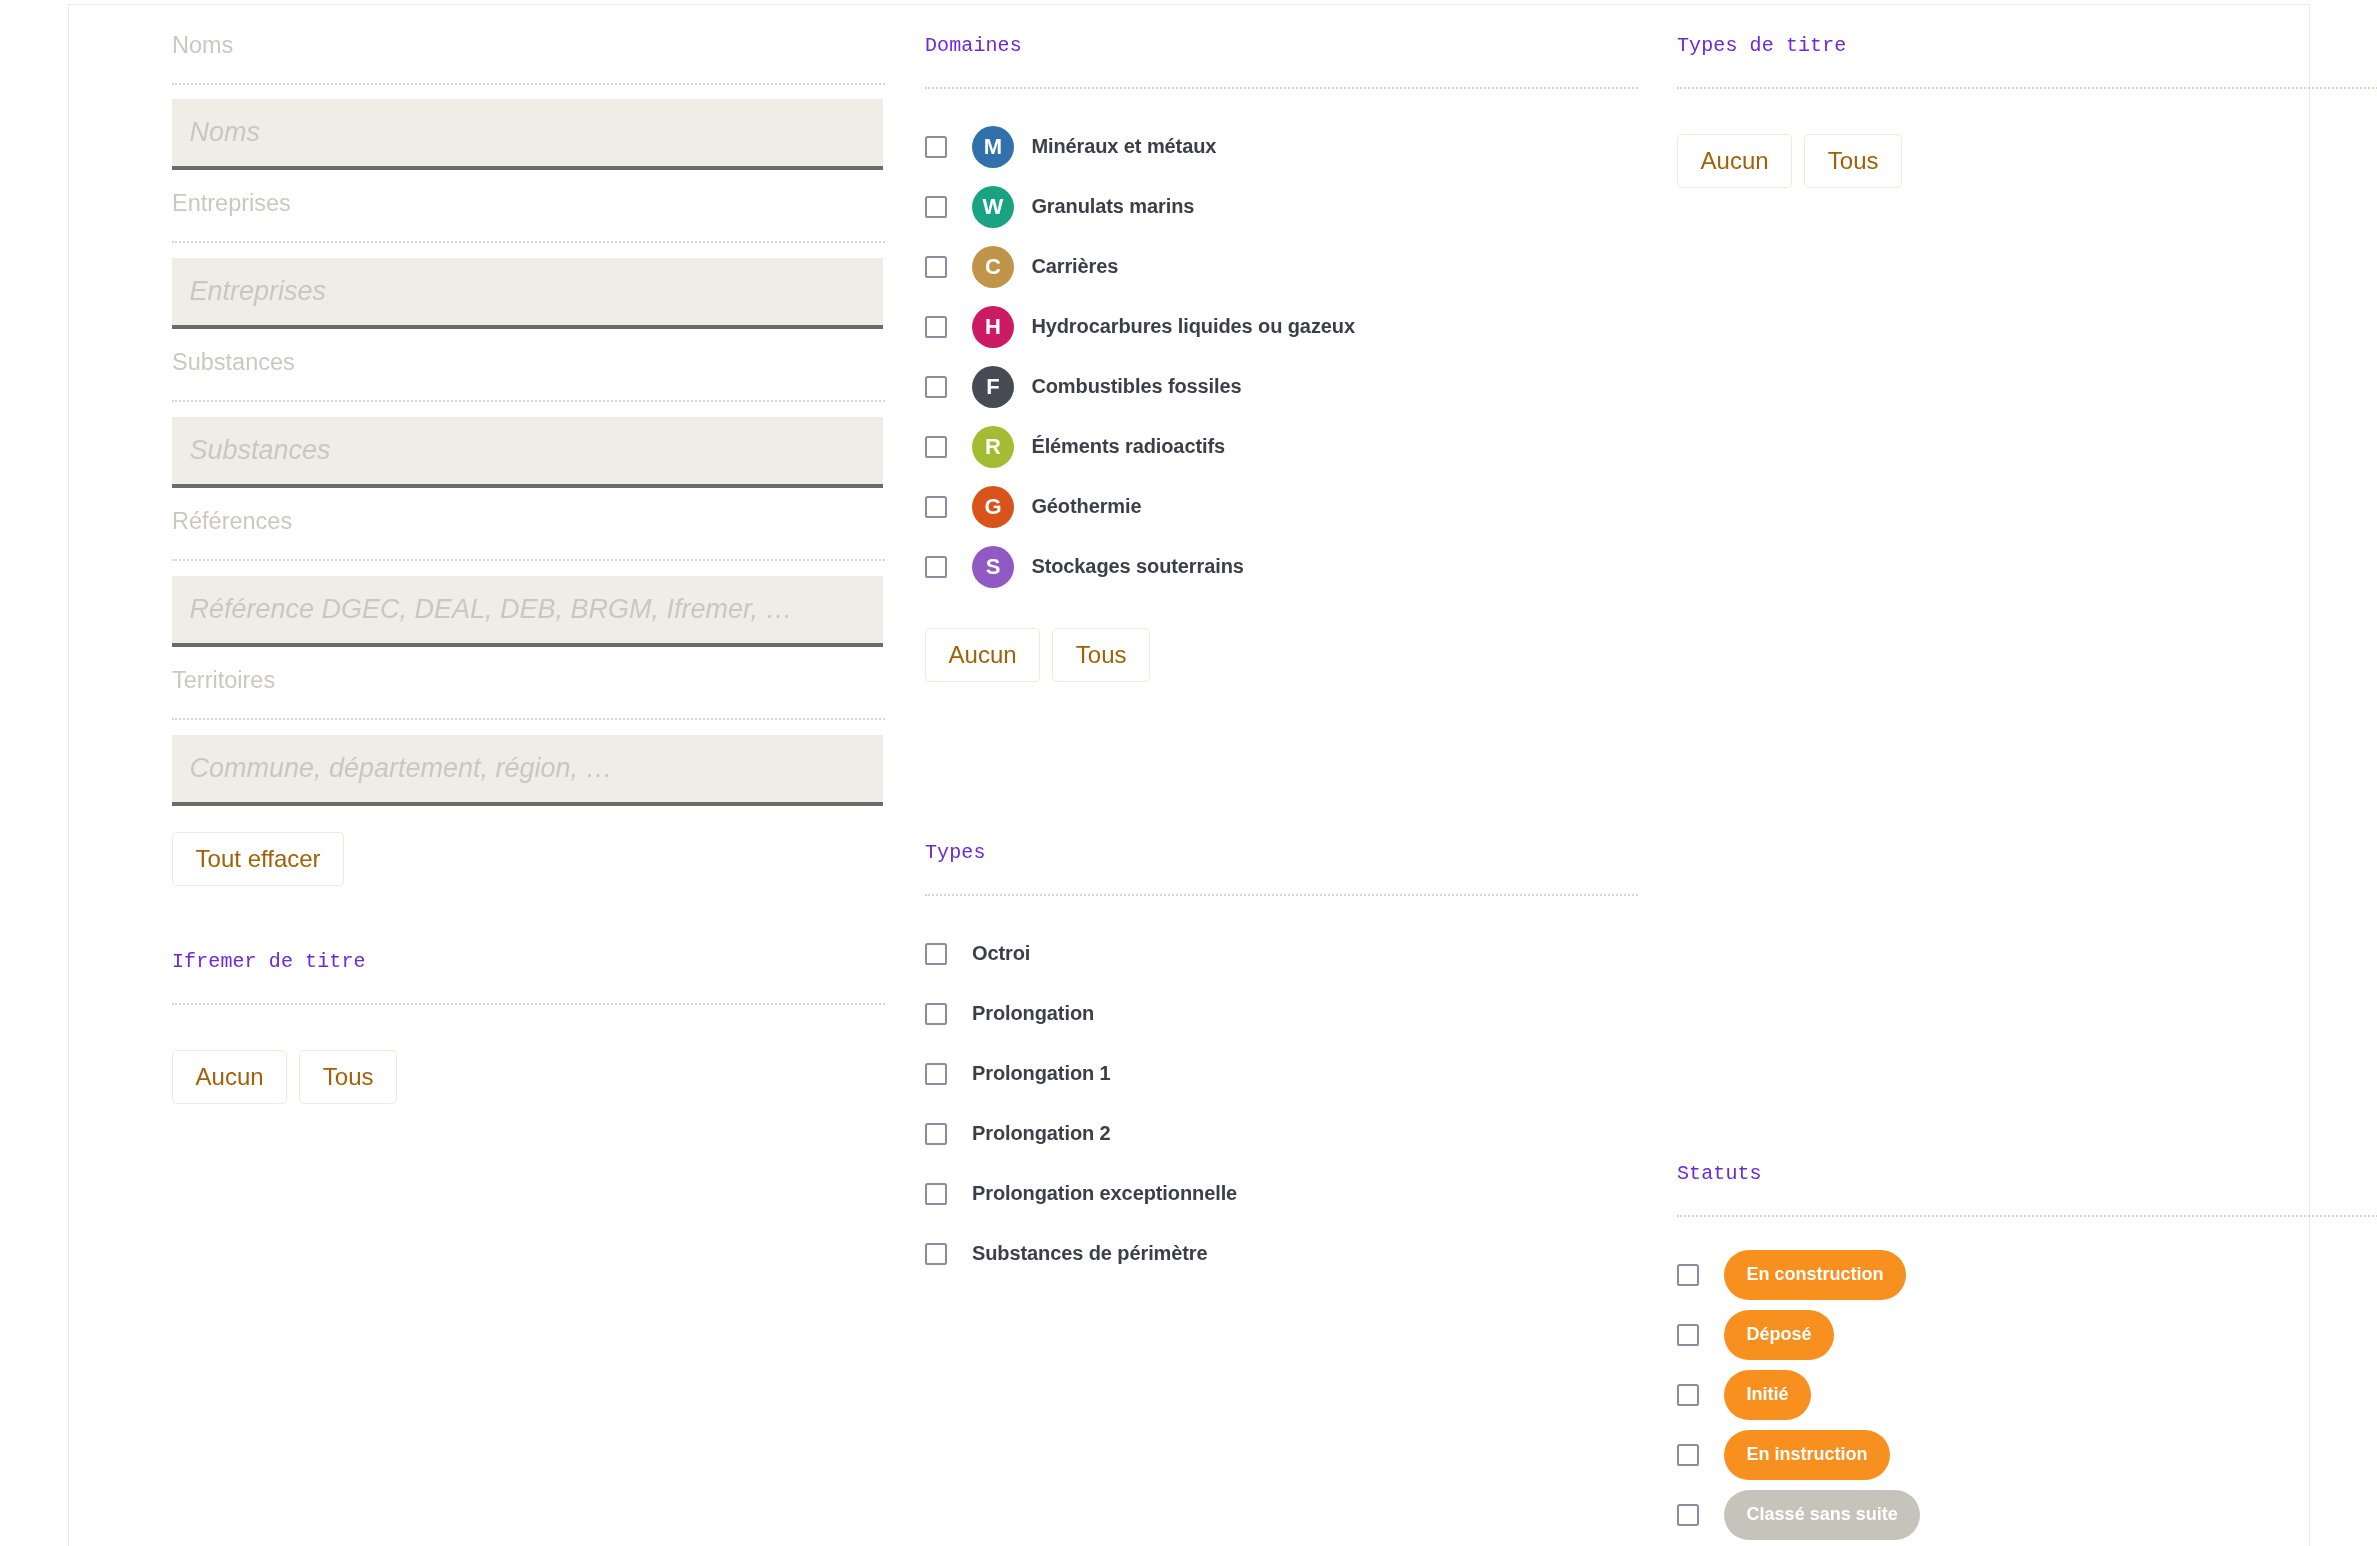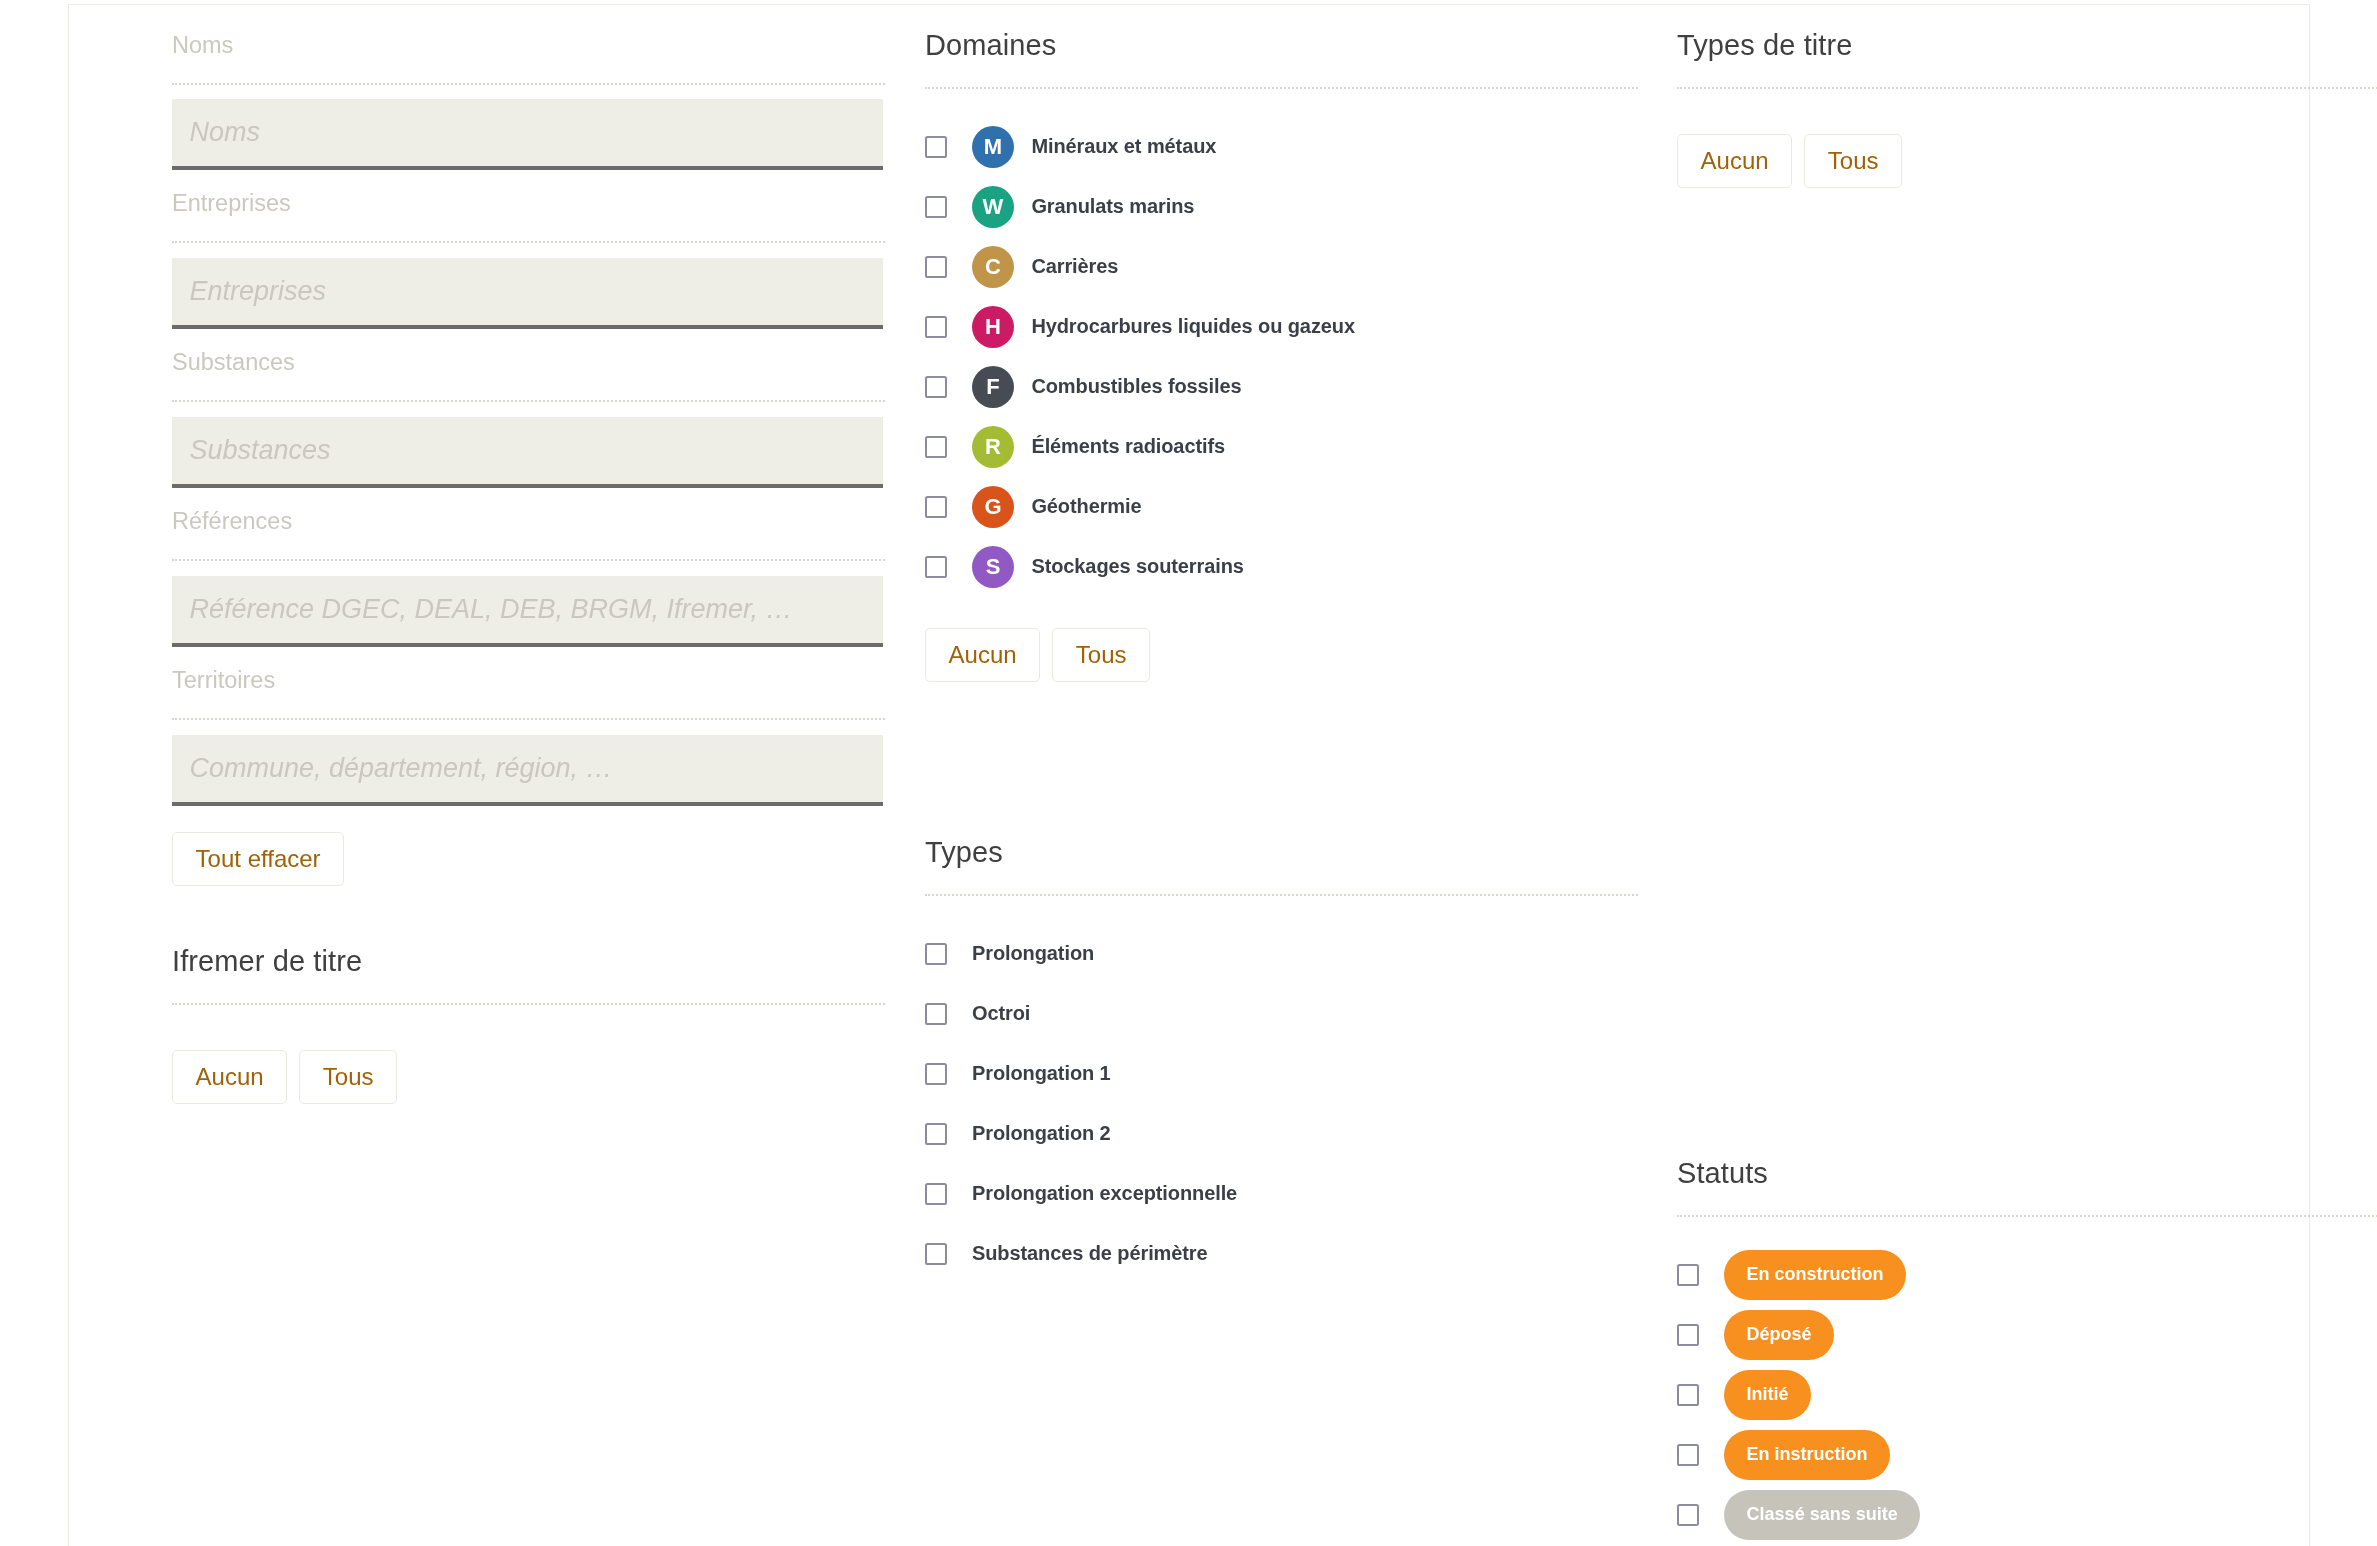--- a/index.html
+++ b/index.html
@@ -44,26 +44,27 @@
   .col {
     position: absolute;
     top: 0;
   }
   .col-left   { left: 0px;    width: 713px; }
   .col-mid    { left: 753px;  width: 713px; }
   .col-right  { left: 1505px; width: 713px; }
 
   
   .sec-title {
-    font-size: 29px;
+    font-size: 20px;
     font-weight: 400;
-    color: #404040;
+    color: #6d28d9;
     letter-spacing: 0.1px;
     line-height: 29.5px;
     padding-bottom: 2.6px;
+    font-family: Liberation Mono, monospace;
   }
   .sec-rule {
     border-bottom: 2.6px dotted #d8d5cc;
     height: 0;
     margin-top: 24px;
   }
 
   
   .field-block { margin-bottom: 19px; }
   .field-label {
@@ -276,25 +277,25 @@
             <button class="btn">Tous</button>
           </div>
         </div>
 
         <div style="margin-top:156px;">
           <div class="sec-title">Types</div>
           <div class="sec-rule"></div>
           <div class="chk-list" id="types-list">
               <div class="chk-row">
                 <div class="chk-box"></div>
+                <div class="chk-label">Octroi</div>
+              </div>
+              <div class="chk-row">
+                <div class="chk-box"></div>
                 <div class="chk-label">Prolongation</div>
-              </div>
-              <div class="chk-row">
-                <div class="chk-box"></div>
-                <div class="chk-label">Octroi</div>
               </div>
               <div class="chk-row">
                 <div class="chk-box"></div>
                 <div class="chk-label">Prolongation 1</div>
               </div>
               <div class="chk-row">
                 <div class="chk-box"></div>
                 <div class="chk-label">Prolongation 2</div>
               </div>
               <div class="chk-row">

